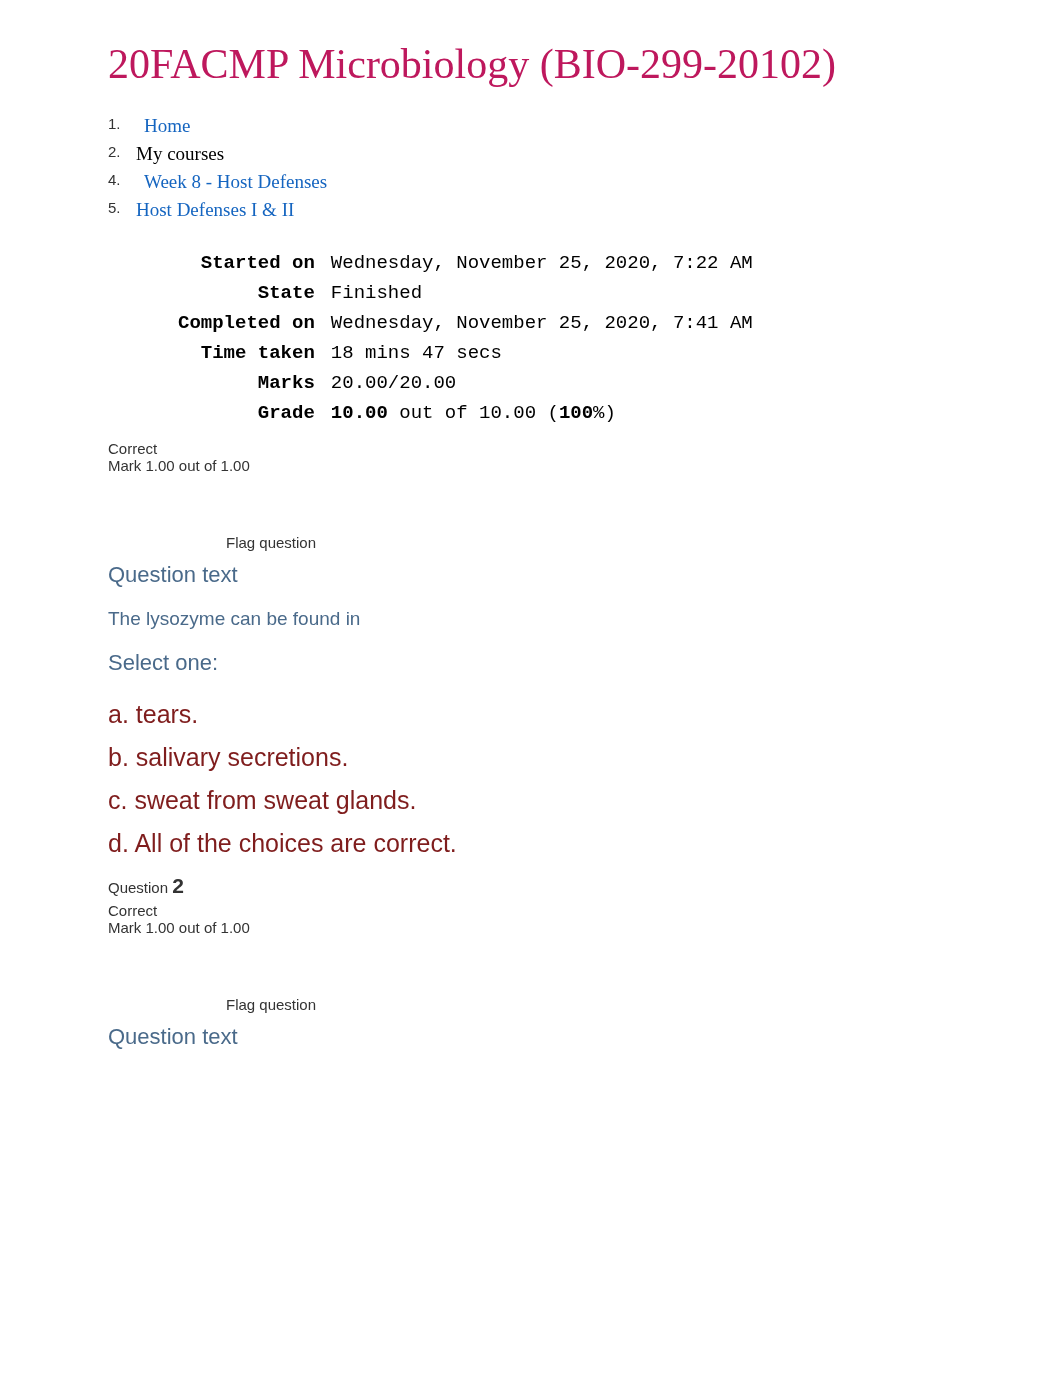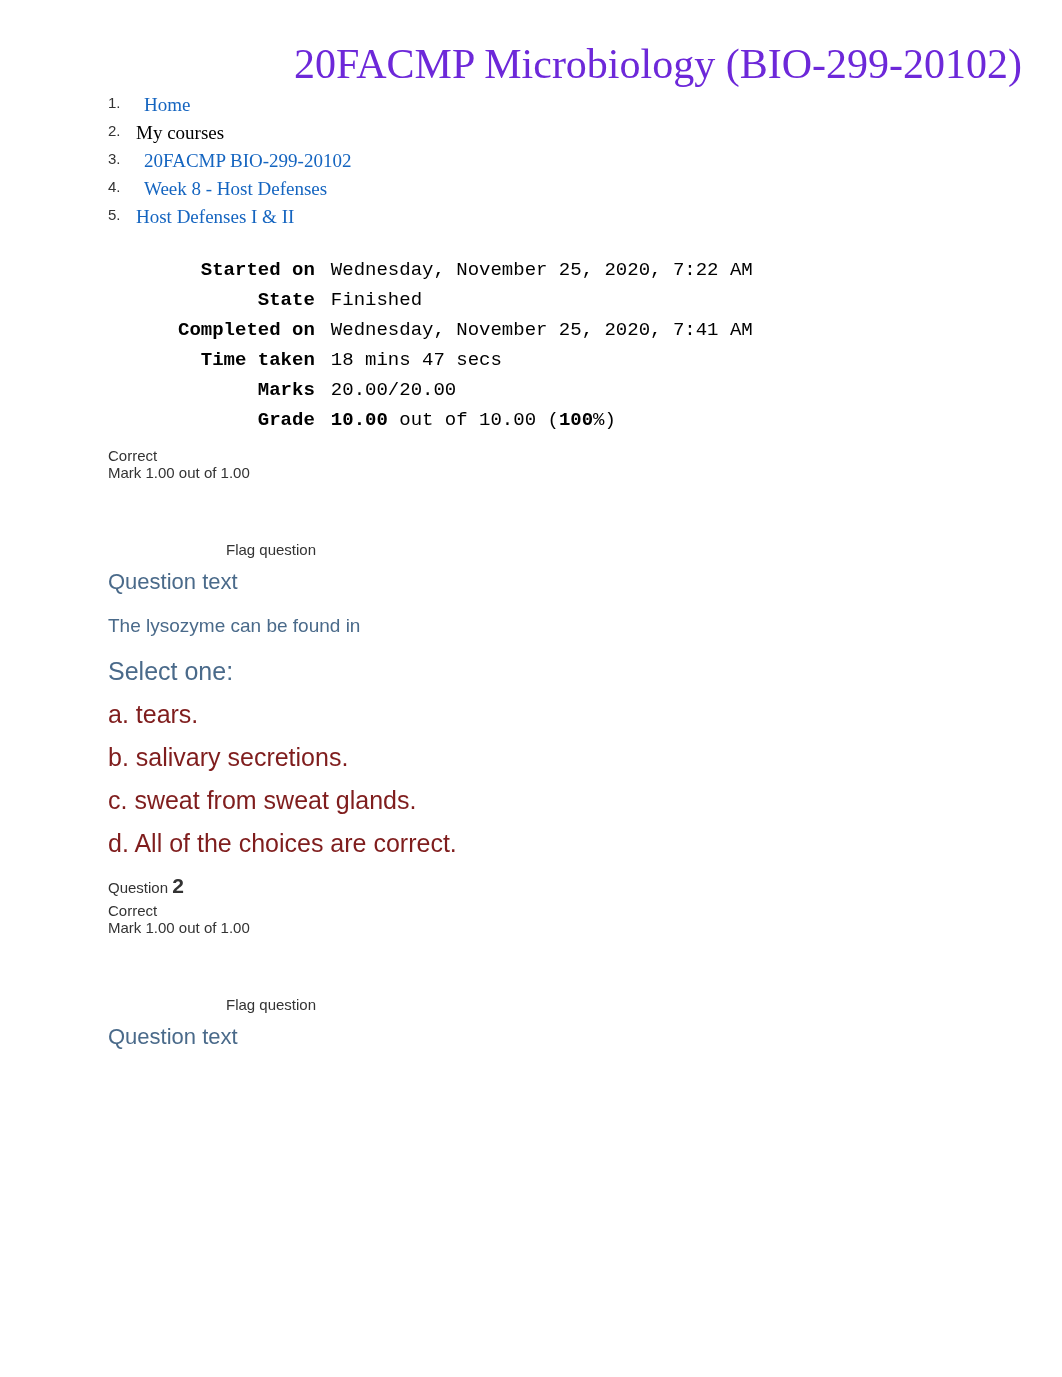--- a/index.html
+++ b/index.html
@@ -11,23 +11,22 @@
       font-family: "Segoe UI", Arial, sans-serif;
       background: #ffffff;
       padding: 40px 40px 40px 108px;
       color: #333;
       width: 1062px;
     }
     h1 {
       font-family: "Times New Roman", serif;
       font-size: 42px;
       font-weight: normal;
-      color: #6d28d9;
-      margin-bottom: 3px;
-      text-align: right;
+      color: #be185d;
+      margin-bottom: 24px;
     }
     .breadcrumb {
       list-style: none;
       margin-bottom: 24px;
     }
     .breadcrumb li {
       font-family: "Times New Roman", serif;
       font-size: 19px;
       color: #000;
       padding: 3px 0;
@@ -113,23 +112,23 @@
       margin-bottom: 20px;
     }
     .qprompt {
       font-family: "Segoe UI", Arial, sans-serif;
       font-size: 19px;
       color: #4a6a8a;
       margin-bottom: 20px;
     }
     .select-one {
       font-family: "Segoe UI", Arial, sans-serif;
-      font-size: 25px;
+      font-size: 22px;
       color: #4a6a8a;
-      margin-bottom: 14px;
+      margin-bottom: 24px;
     }
     .option {
       font-family: "Segoe UI", Arial, sans-serif;
       font-size: 25px;
       color: #7f1d1d;
       margin-bottom: 14px;
     }
     .question-block {
       margin-bottom: 16px;
     }
@@ -137,23 +136,20 @@
 </head>
 <body>
 
 <h1>20FACMP Microbiology (BIO-299-20102)</h1>
 
 <ol class="breadcrumb">
   <li data-num="1" class="indent">
     <a href="#">Home</a>
   </li>
   <li data-num="2" class="plain">My courses</li>
-  <li data-num="3" class="indent">
-    <a href="#">20FACMP BIO-299-20102</a>
-  </li>
   <li data-num="4" class="indent">
     <a href="#">Week 8 - Host Defenses</a>
   </li>
   <li data-num="5">
     <a href="#">Host Defenses I &amp; II</a>
   </li>
 </ol>
 
 <table class="summary-table">
   <tbody>

